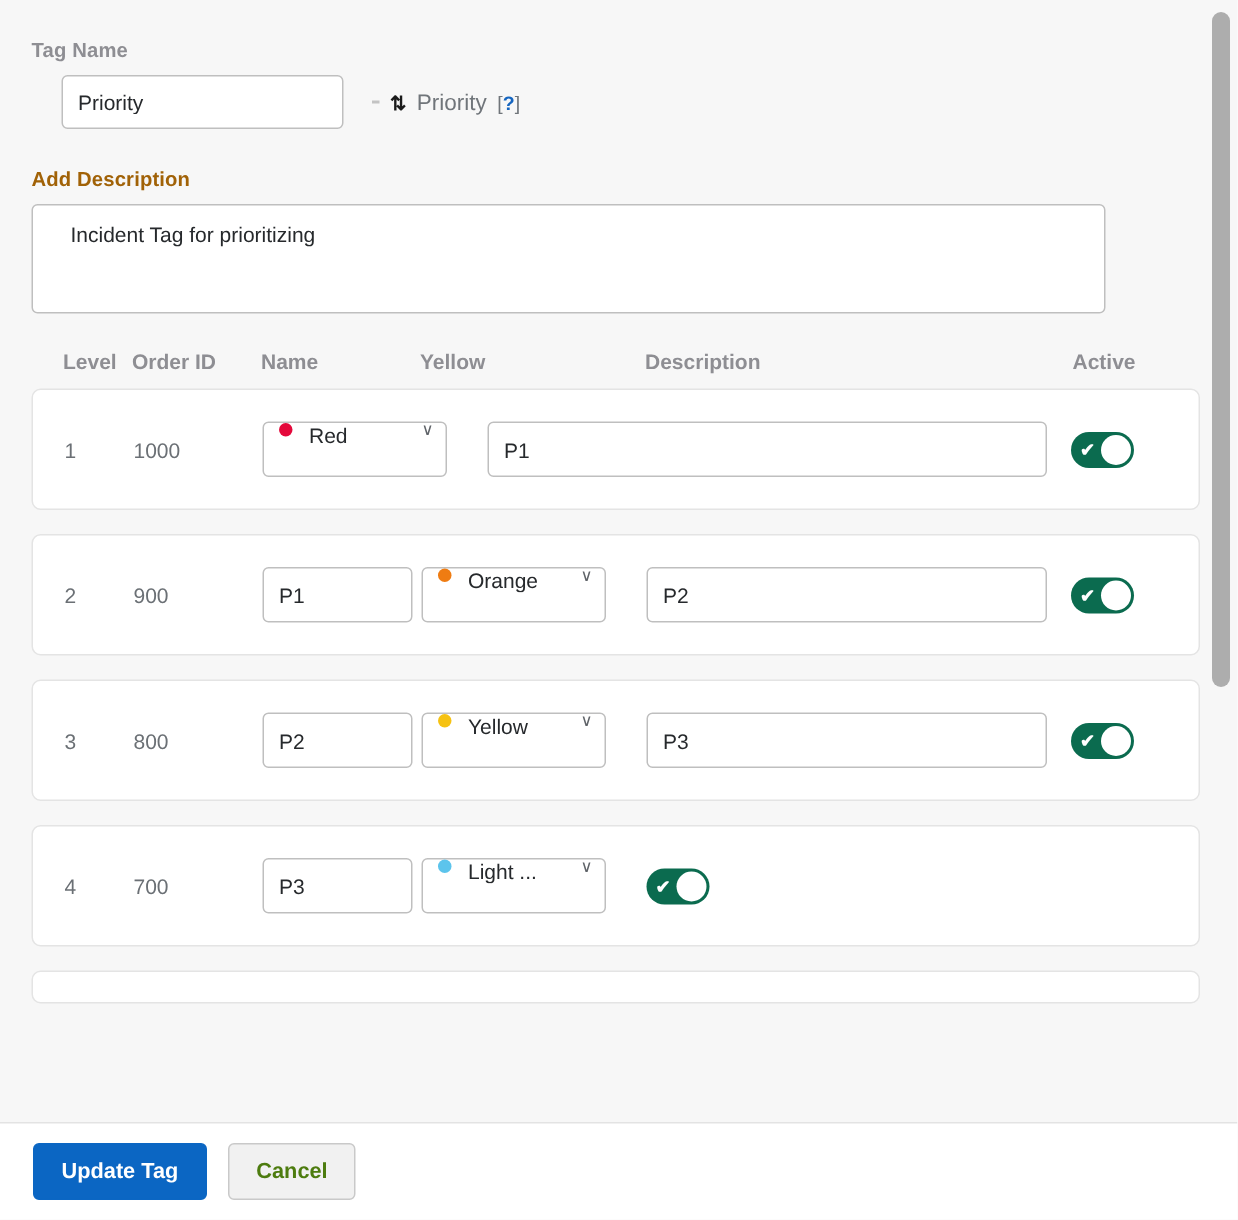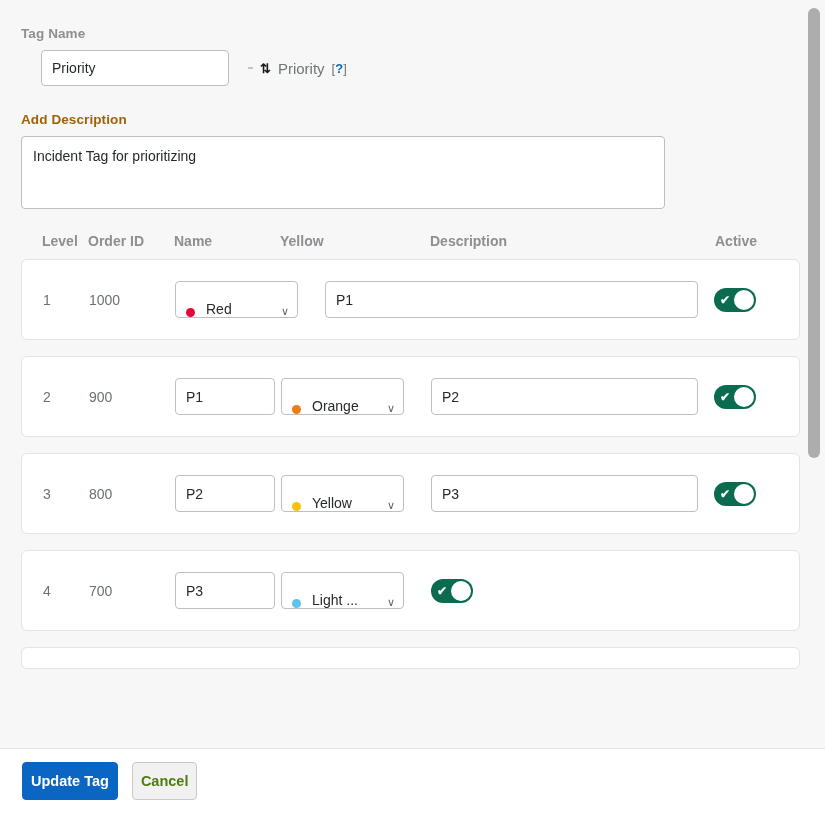--- a/index.html
+++ b/index.html
@@ -110,28 +110,28 @@
   }
   .meta-help {
     font-size: 13px;
     color: #70757a;
   }
   .meta-help b { color: #1565c0; font-weight: bold; }
 
   .desc-block { margin-bottom: 24px; }
   .desc-textarea {
     display: block;
-    width: 644px;
+    width: 716px;
     height: 73px;
     border: 1px solid #bfbfbf;
     border-radius: 4px;
     background: #ffffff;
     font-size: 14px;
     color: #26292c;
-    padding: 10px 11px;
+    padding: 10px 25px;
     font-family: "Liberation Sans", sans-serif;
     resize: none;
     outline: none;
     line-height: 1.3;
   }
 
   
   .tbl-head {
     display: flex;
     align-items: center;
@@ -188,21 +188,21 @@
   .name-input { width: 100px; }
   .desc-input { width: 100%; }
 
   .color-select {
     width: 123px;
     height: 37px;
     border: 1px solid #bfbfbf;
     border-radius: 4px;
     background: #ffffff;
     display: flex;
-    align-items: flex-end;
+    align-items: flex-start;
     padding: 0 8px 0 10px;
     cursor: pointer;
   }
   .swatch {
     width: 9px; height: 9px;
     border-radius: 50%;
     flex: 0 0 auto;
   }
   .color-label {
     font-size: 14px;
@@ -275,21 +275,21 @@
     gap: 14px;
   }
   .btn {
     height: 38px;
     border-radius: 4px;
     font-size: 14.5px;
     font-weight: bold;
     font-family: "Liberation Sans", sans-serif;
     cursor: pointer;
     border: 1px solid transparent;
-    padding: 0 8px;
+    padding: 0 18px;
   }
   .btn-primary {
     background: #0b66c3;
     color: #ffffff;
     border-color: #0b66c3;
   }
   .btn-secondary {
     background: #f1f1f1;
     color: #4d7c0f;
     border-color: #c9c9c9;

